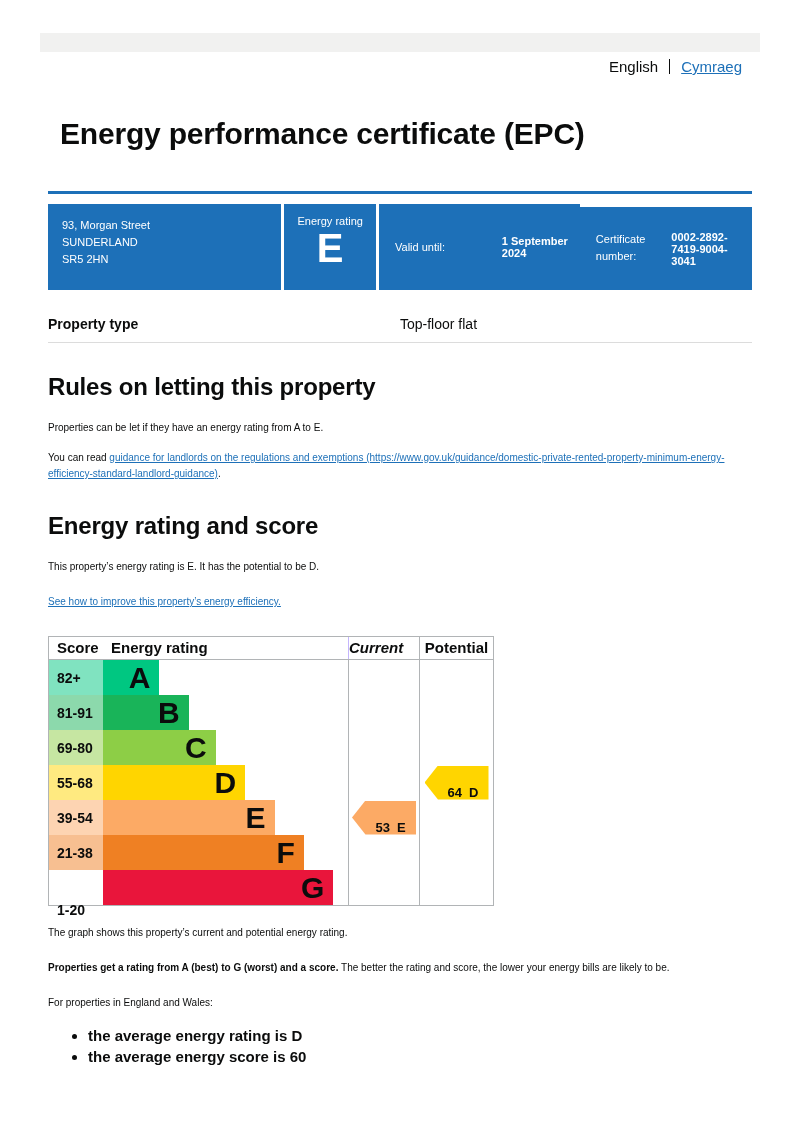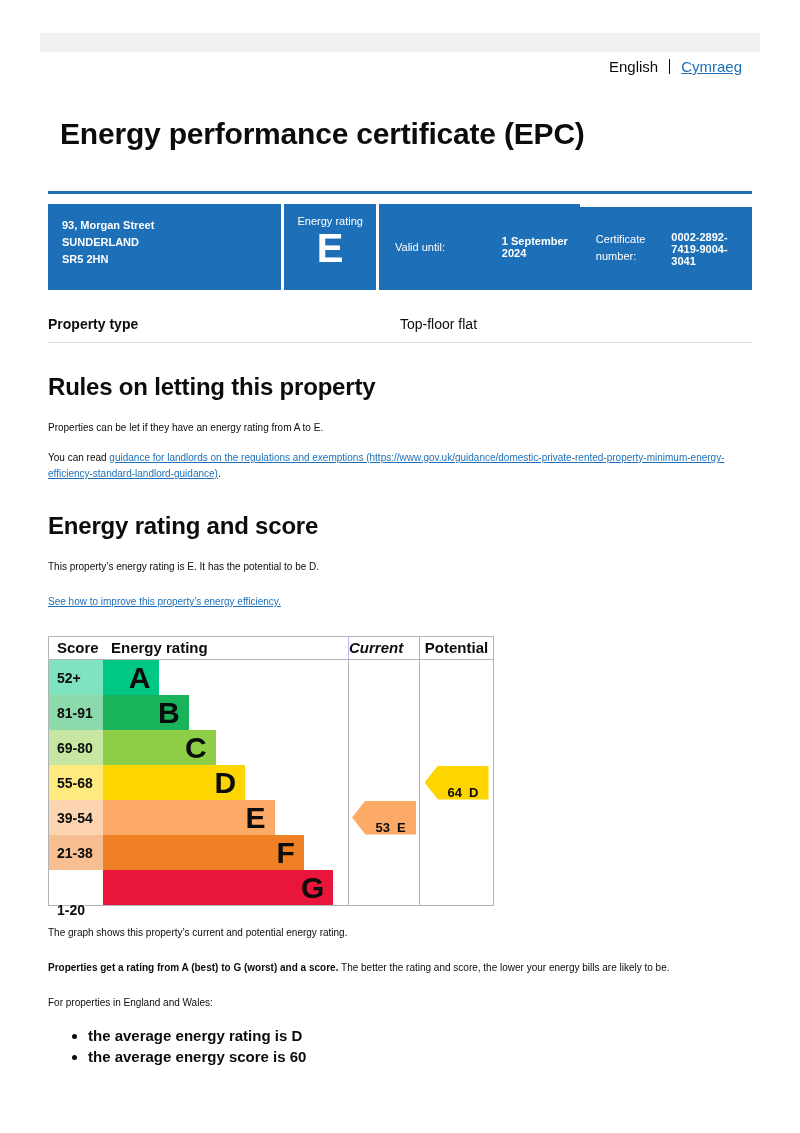--- a/index.html
+++ b/index.html
@@ -12,21 +12,21 @@
   .top-strip { height:19px; background:#f1f1f0; margin:33px 40px 0 40px; }
   .lang-bar { margin:6px 58px 0 0; text-align:right; font-size:15px;padding-left:32px; }
   .lang-current { color:#0b0c0c; }
   .lang-sep { display:inline-block; border-left:1px solid #0b0c0c; height:15px; margin:0 11px; vertical-align:-2px; }
 
   h1.page-title { font-size:30px; font-weight:700; margin:42px 48px 0 60px; letter-spacing:-0.2px; }
 
   .blue-rule { height:3px; background:#1d70b8; margin:40px 48px 0 48px; }
 
   .banner { display:flex; margin:10px 48px 0 48px; background:#1d70b8; color:#ffffff; height:86px; }
-  .banner-address { width:257px; box-sizing:border-box; padding:13px 10px 0 14px; font-size:11px; line-height:1.55;font-weight:bold; }
+  .banner-address { width:257px; box-sizing:border-box; padding:13px 10px 0 14px; font-size:11px; line-height:1.55; }
   .banner-rating { width:105px; box-sizing:border-box; border-left:3px solid #fff; text-align:center; padding-top:11px; }
   .banner-rating-label { font-size:11px; }
   .banner-rating-letter { font-size:40px; font-weight:700; line-height:1.05; }
   .banner-details { flex:1; border-left:3px solid #fff; display:flex; flex-direction:row; }
   .banner-detail-row { flex:1; display:flex; font-size:11px; padding-left:16px; align-items:center; }
   .banner-detail-row.second { border-top:3px solid #fff; align-items:flex-start; padding-top:24px; }
   .detail-label { width:128px; line-height:1.5; }
   .detail-value { font-weight:700; }
 
   .summary { margin:17px 48px 0 48px; }
@@ -114,21 +114,21 @@
 
 <div class="epc-chart">
   <div class="epc-header">
     <div class="epc-header-cell epc-h-score">Score</div>
     <div class="epc-header-cell epc-h-rating">Energy rating</div>
     <div class="epc-header-cell epc-h-current">Current</div>
     <div class="epc-header-cell epc-h-potential">Potential</div>
   </div>
   <div>
       <div class="epc-row">
-        <div class="epc-score" style="background: rgb(128, 227, 192);">52+</div>
+        <div class="epc-score" style="background: rgb(128, 227, 192);">82+</div>
         <div class="epc-rating-cell">
           <div class="epc-bar" style="width: 23%; background: rgb(0, 199, 129);">
             <span class="epc-letter">A</span>
           </div>
         </div>
         <div class="epc-cell current"></div>
         <div class="epc-cell potential"></div>
       </div>
       <div class="epc-row">
         <div class="epc-score" style="background: rgb(140, 217, 172);">81-91</div>

